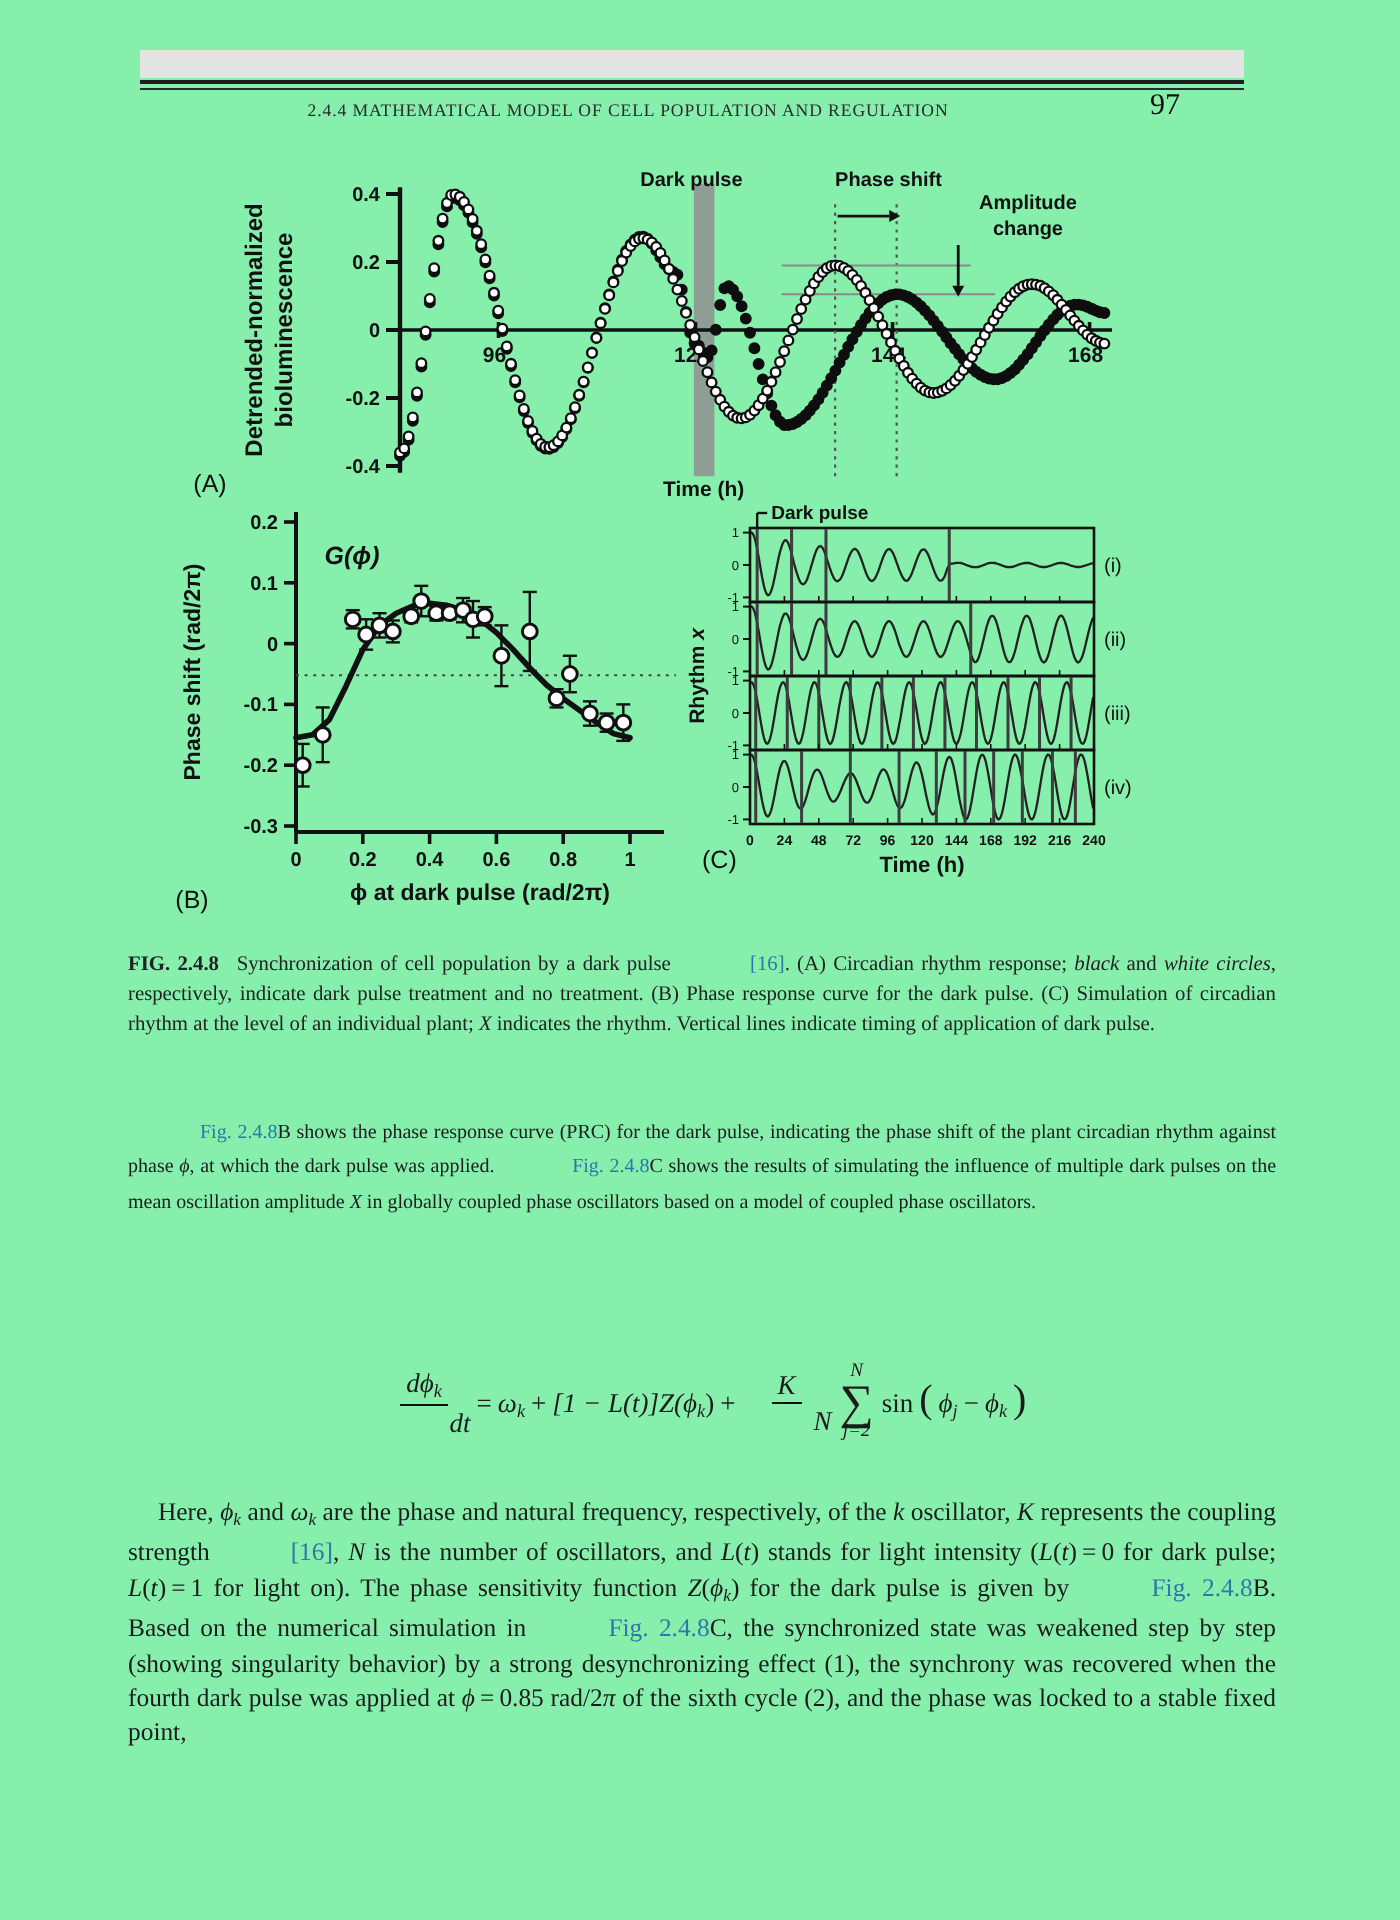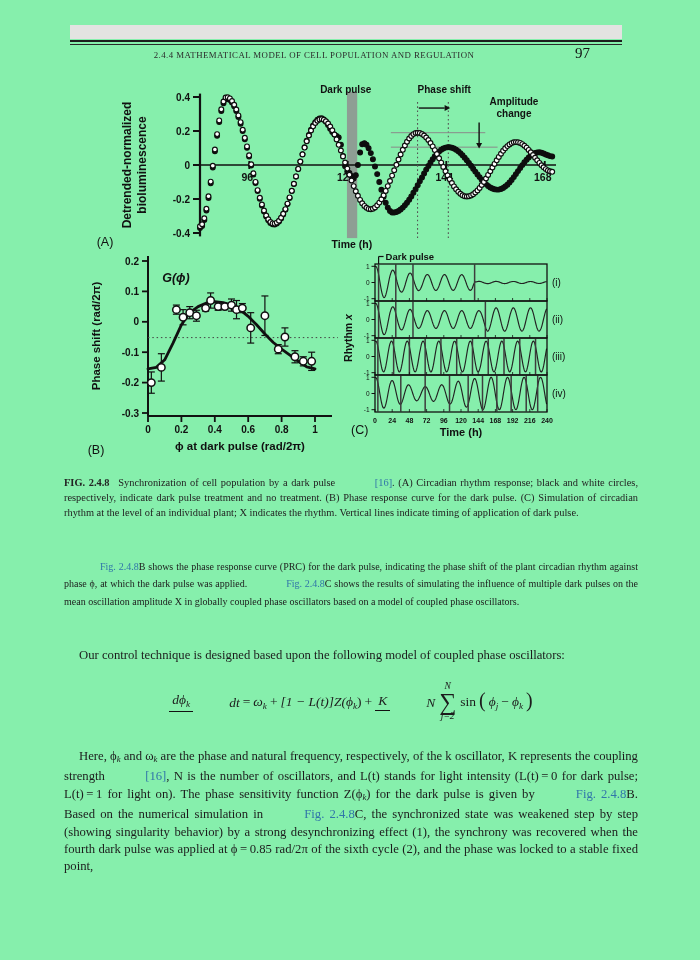--- a/index.html
+++ b/index.html
@@ -15,28 +15,28 @@
   #page-number{left:538px;top:45px;width:52px;text-align:right;font-size:15px;color:#111;}
   
   .textblock{left:64px;width:574px;text-align:justify;}
   #caption{top:466px;font-size:10.4px;line-height:14.6px;color:#222;}
   #para1{top:548px;font-size:10px;line-height:17.3px;}
   #para2{top:634px;font-size:12.7px;line-height:17.3px;text-indent:15px;}
   #para3{top:735px;font-size:12.7px;line-height:17.3px;text-indent:15px;}
   #footer{left:64px;top:886px;width:574px;text-align:center;font-size:9.3px;
         letter-spacing:.4px;color:#2b2b2b;}
   .seg-b{font-weight:bold;}
-  .seg-i{}
+  .seg-i{font-style:italic;}
   .seg-link{color:#3176a9;margin-left:36px;}
   .seg-sub{font-size:.68em;vertical-align:-.28em;font-style:italic;}
   
   #equation{left:64px;top:672px;width:574px;height:60px;display:flex;
         justify-content:center;align-items:center;font-size:13.5px;}
   #equation .row{display:flex;align-items:center;gap:3px;}
-  .frac{display:inline-flex;flex-direction:row;align-items:center;line-height:1.15;}
+  .frac{display:inline-flex;flex-direction:column;align-items:center;line-height:1.15;}
   .frac .num{border-bottom:1.2px solid #111;padding:0 3px 1px;}
   .frac .den{padding-top:1px;margin-left:36px;}
   .sum{display:inline-flex;flex-direction:column;align-items:center;line-height:1;font-size:9.5px;margin:0 1px;}
   .sum .sym{font-size:24px;line-height:.85;font-style:normal;}
   .bigp{font-size:20px;font-weight:400;transform:translateY(-1px);}
   .var{font-style:italic;}
   svg{position:absolute;overflow:visible;}
   svg text{font-family:"Liberation Sans",sans-serif;fill:#111;}
 </style>
 </head>
@@ -682,21 +682,20 @@
       <line x1="35.583333333333336" y1="14" x2="35.583333333333336" y2="6.5" stroke="#111" stroke-width="1.2"></line>
       <line x1="35.583333333333336" y1="6.5" x2="40.583333333333336" y2="6.5" stroke="#111" stroke-width="1.2"></line>
       <text x="42.583333333333336" y="9.5" font-size="9.5" text-anchor="start" font-weight="bold">Dark pulse</text>
       <text x="8" y="184" font-size="12.5" text-anchor="start" font-weight="normal">(C)</text>
     </svg>
 
   <p class="abs textblock" id="caption"><span class="seg-b">FIG. 2.4.8</span><span>  Synchronization of cell population by a dark pulse </span><span class="seg-link">[16]</span><span>. (A) Circadian rhythm response; </span><span class="seg-i">black</span><span> and </span><span class="seg-i">white circles</span><span>, respectively, indicate dark pulse treatment and no treatment. (B) Phase response curve for the dark pulse. (C) Simulation of circadian rhythm at the level of an individual plant; </span><span class="seg-i">X</span><span> indicates the rhythm. Vertical lines indicate timing of application of dark pulse.</span></p>
 
   <p class="abs textblock" id="para1"><span class="seg-link">Fig. 2.4.8</span><span>B shows the phase response curve (PRC) for the dark pulse, indicating the phase shift of the plant circadian rhythm against phase </span><span class="seg-i">ϕ</span><span>, at which the dark pulse was applied. </span><span class="seg-link">Fig. 2.4.8</span><span>C shows the results of simulating the influence of multiple dark pulses on the mean oscillation amplitude </span><span class="seg-i">X</span><span> in globally coupled phase oscillators based on a model of coupled phase oscillators.</span></p>
 
-  <p class="abs textblock" id="para2"><span>Our control technique is designed based upon the following model of coupled phase oscillators:</span></p>
 
   <div class="abs" id="equation">
     <span class="row">
       <span class="frac">
         <span class="num"><span class="var">dϕ</span><span class="seg-sub">k</span></span>
         <span class="den var">dt</span>
       </span>
       <span>=</span>
       <span><span class="var">ω</span><span class="seg-sub">k</span></span>
       <span>+</span>

